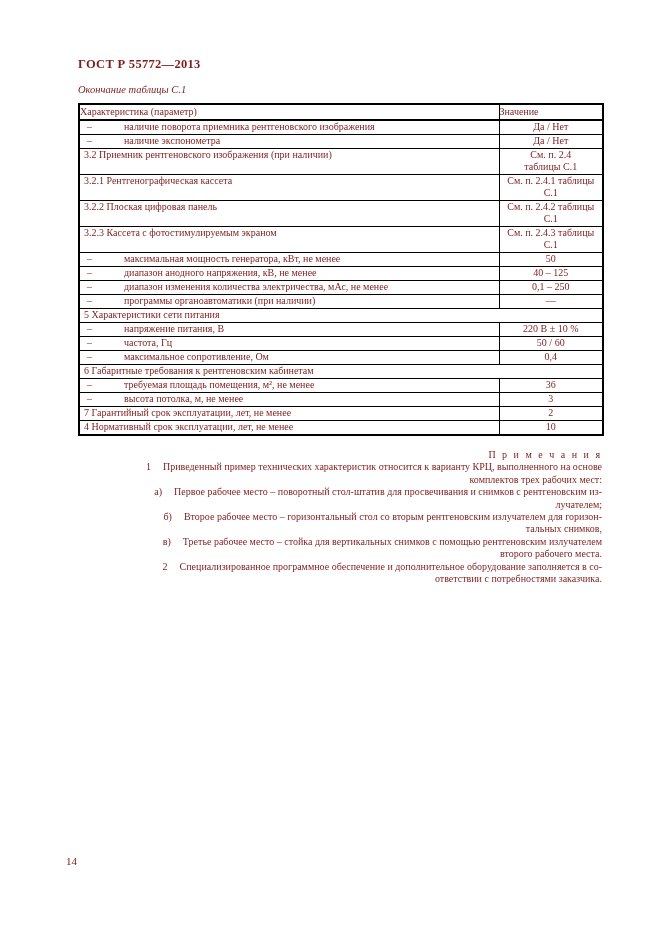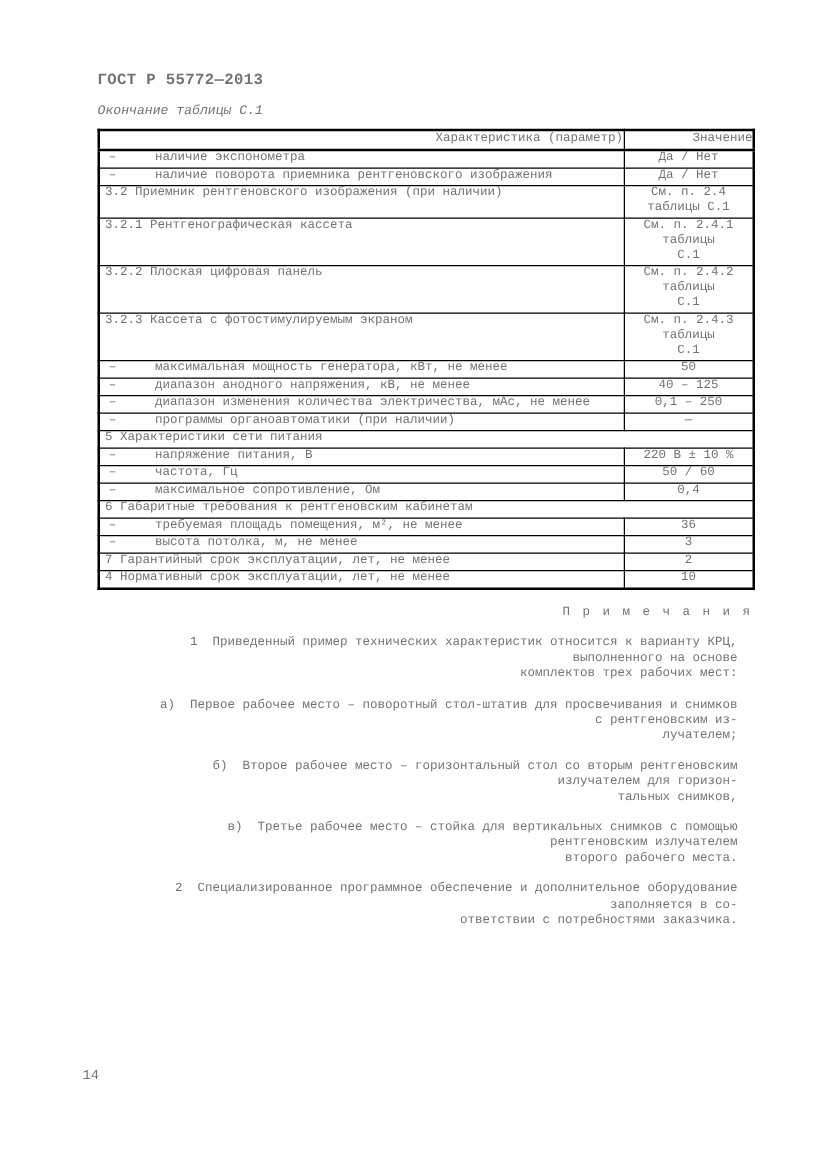--- a/index.html
+++ b/index.html
@@ -2,22 +2,22 @@
 <html><head>
 <meta charset="utf-8">
 <style>
   * { margin: 0; padding: 0; box-sizing: border-box; }
   html, body { background: #e8e8e8; }
   .page {
     position: relative;
     width: 661px;
     height: 936px;
     background: #ffffff;
-    font-family: Liberation Mono, monospace;
-    color: #737373;
+    font-family: Liberation Serif, serif;
+    color: #7f1d1d;
     margin: 0 auto;
     overflow: hidden;
   }
   .content {
     position: absolute;
     left: 78px;
     top: 57px;
     width: 524px;
   }
   .doc-code {
@@ -41,24 +41,23 @@
   table.spec col.c2 { width: 104px; }
   table.spec th, table.spec td {
     border: 1px solid #000;
     vertical-align: top;
     line-height: 12px;
     font-weight: normal;
   }
   table.spec { border: 2px solid #000; }
   table.spec th {
     border-bottom: 2px solid #000;
-    text-align: right;
+    text-align: left;
     height: 15px;
     line-height: 14px;
-    padding-left: 44px;
   }
   td.c-label { padding: 0 3px 1px 4px; }
   td.c-label .dash {
     display: inline-block;
     width: 40px;
     padding-left: 3px;
   }
   td.c-section { padding: 0 3px 1px 4px; }
   td.c-value {
     text-align: center;
@@ -68,21 +67,21 @@
   .notes {
     margin-top: 13px;
     font-size: 10px;
     line-height: 12.4px;
     text-align: right;
   }
   .notes-heading {
     padding-left: 32px;
     letter-spacing: 2px;
   }
-  p.note { margin: 12px; }
+  p.note { margin: 0; }
   p.note .note-marker {
     display: inline-block;
     margin-left: 29px;
     min-width: 15px;
     margin-right: 12px;
   }
   p.note .note-text { white-space: pre-line; }
   .page-number {
     position: absolute;
     left: 66px;
@@ -106,25 +105,25 @@
           <col class="c2">
         </colgroup>
       <thead>
         <tr>
           <th>Характеристика (параметр)</th>
           <th>Значение</th>
         </tr>
       </thead>
       <tbody>
           <tr>
+            <td class="c-label"><span class="dash">–</span><span>наличие поворота приемника рентгеновского изображения</span></td>
+            <td class="c-value">Да / Нет</td>
+          </tr>
+          <tr>
             <td class="c-label"><span class="dash">–</span><span>наличие экспонометра</span></td>
-            <td class="c-value">Да / Нет</td>
-          </tr>
-          <tr>
-            <td class="c-label"><span class="dash">–</span><span>наличие поворота приемника рентгеновского изображения</span></td>
             <td class="c-value">Да / Нет</td>
           </tr>
           <tr>
             <td class="c-label">3.2 Приемник рентгеновского изображения (при наличии)</td>
             <td class="c-value">См.  п. 2.4
 таблицы С.1</td>
           </tr>
           <tr>
             <td class="c-label">3.2.1 Рентгенографическая кассета</td>
             <td class="c-value">См. п. 2.4.1 таблицы

